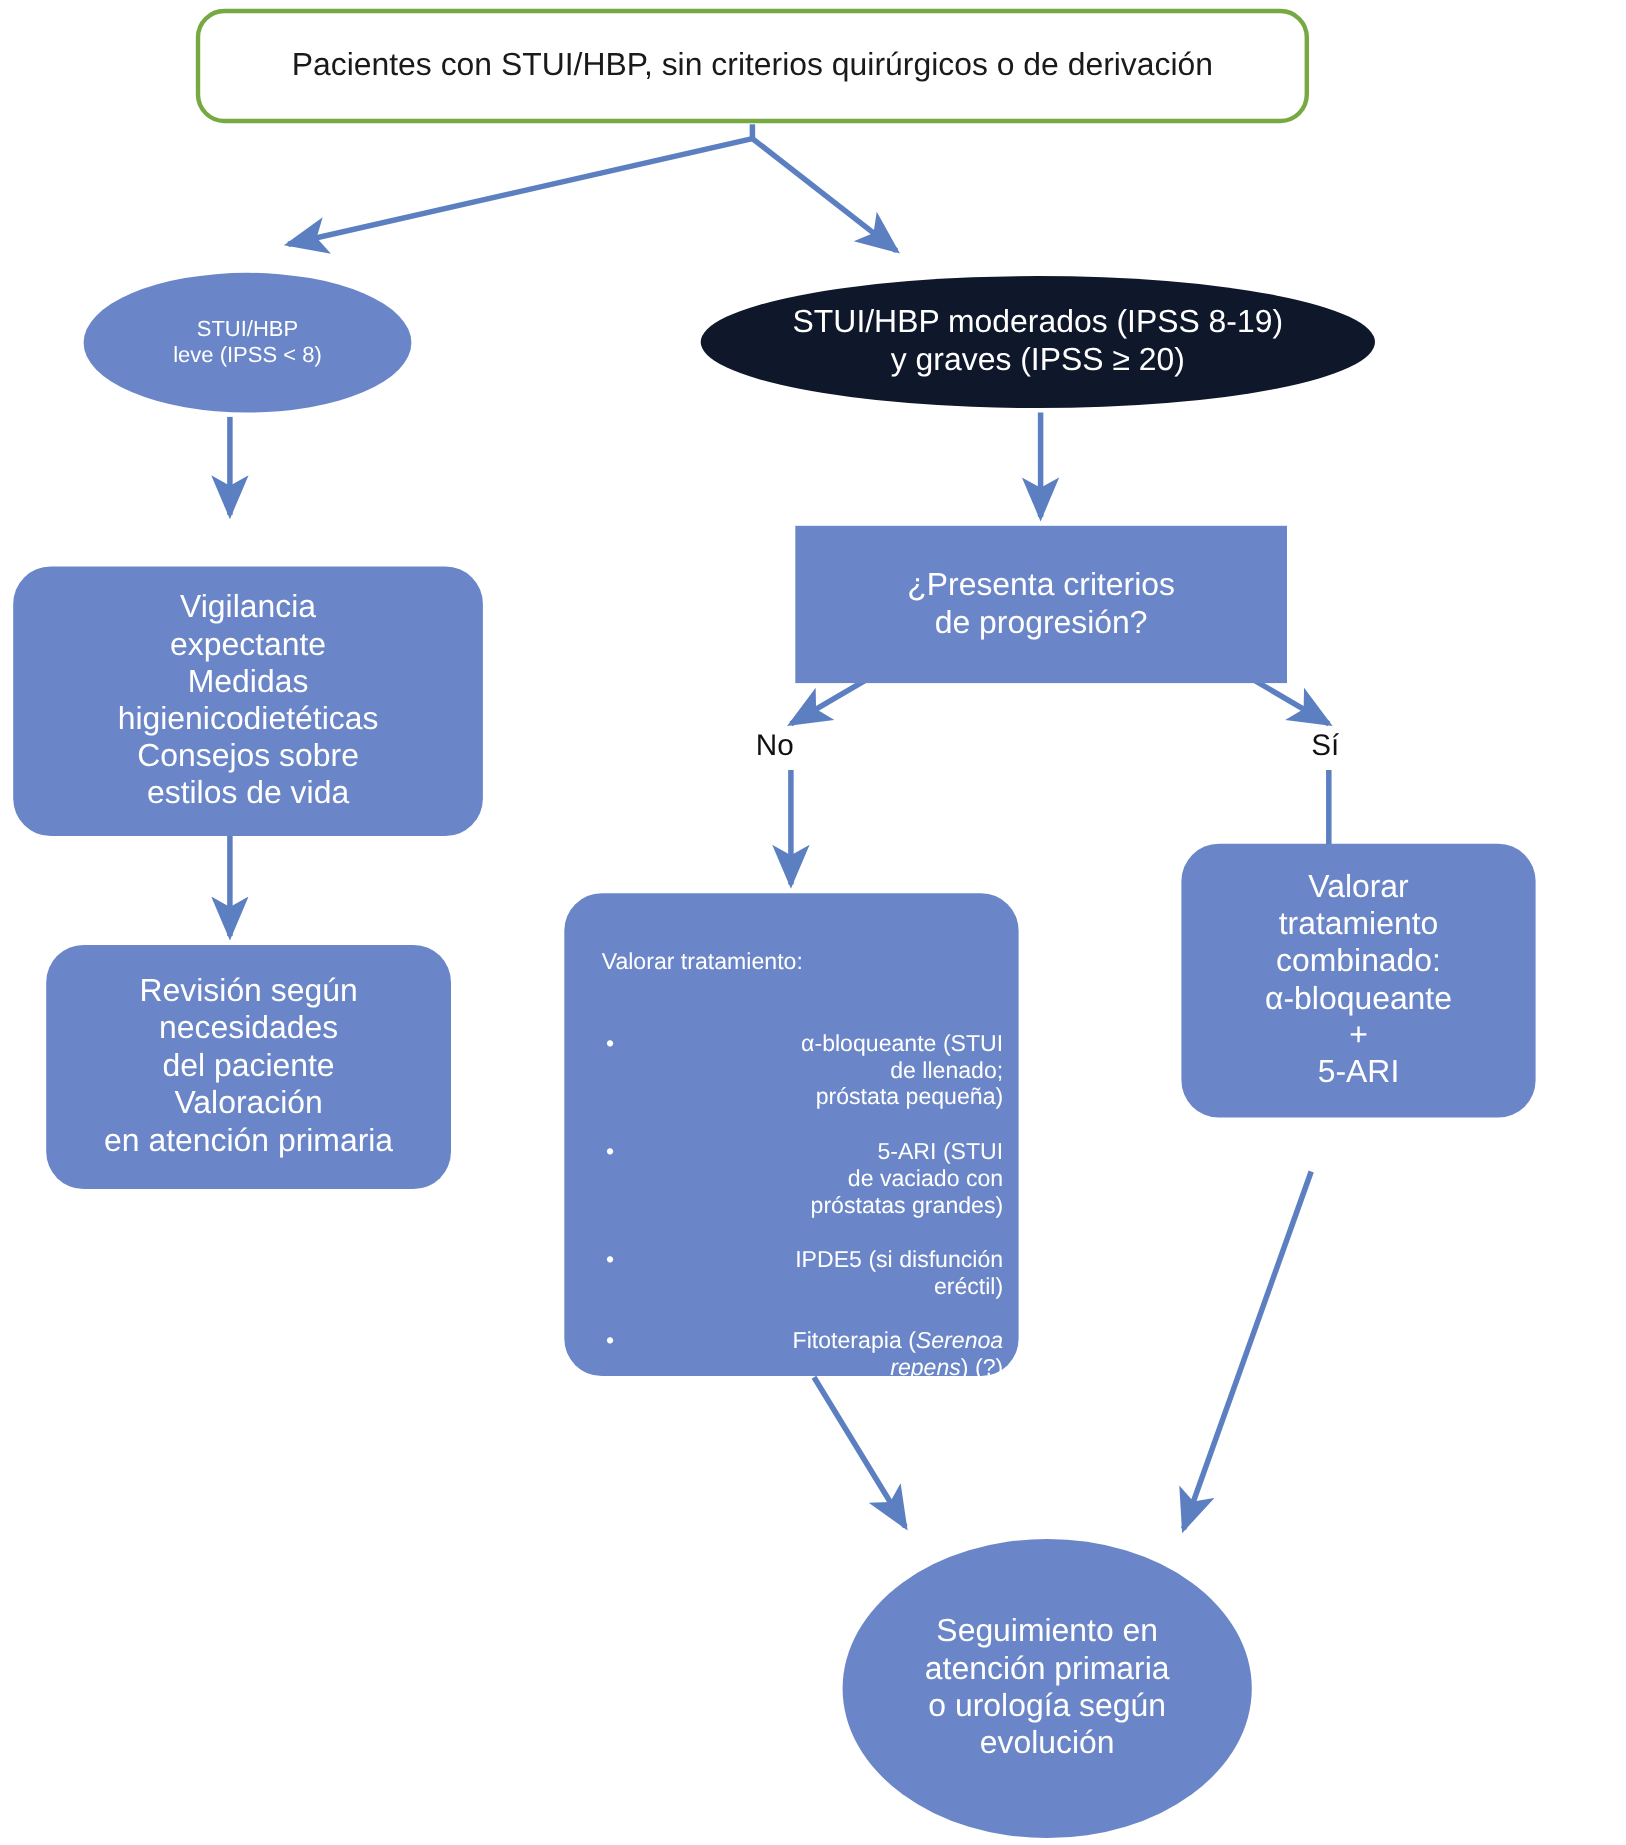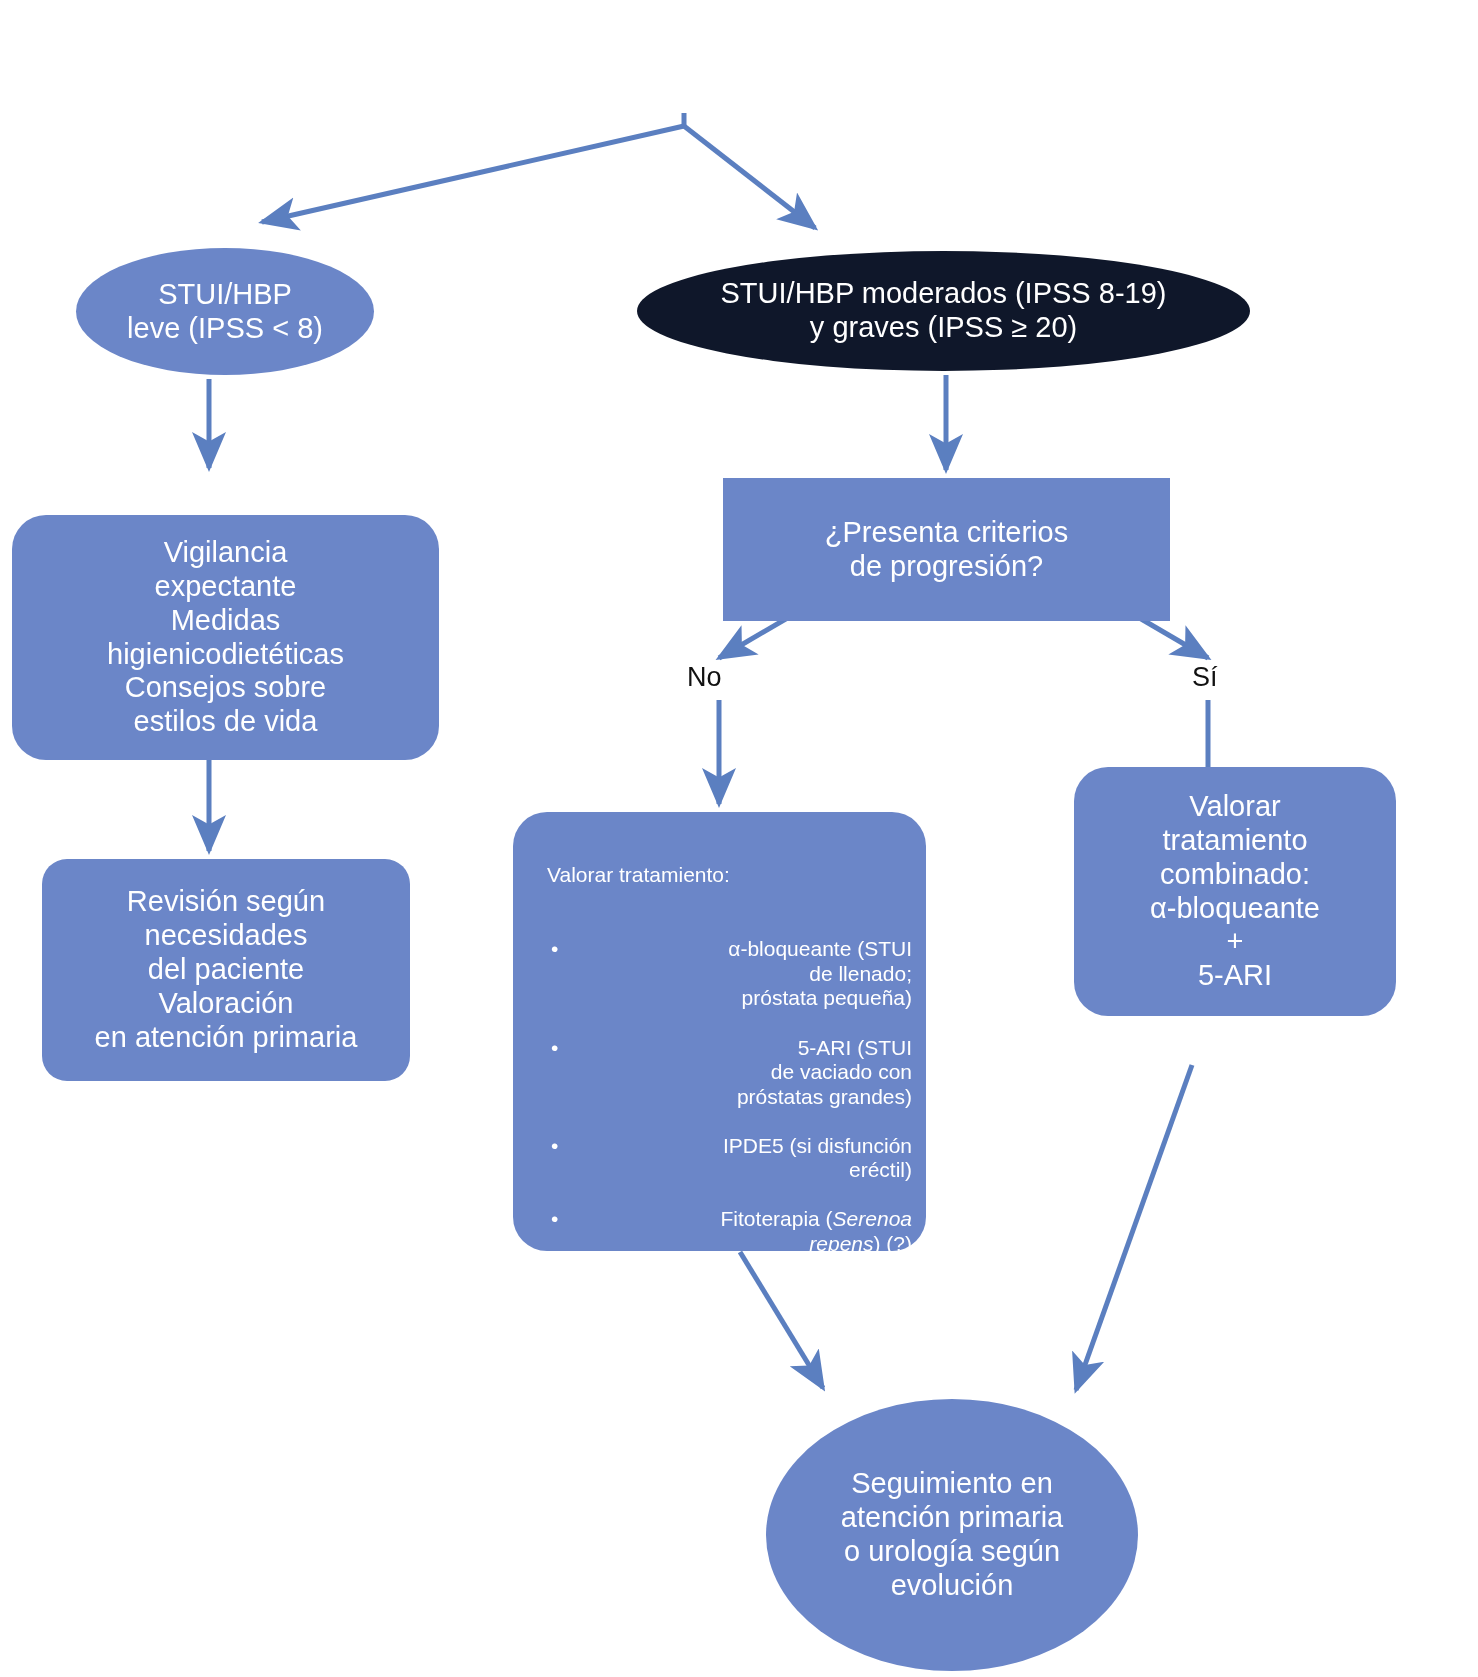--- a/index.html
+++ b/index.html
@@ -56,21 +56,21 @@
   
   .ellipse {
     border-radius: 50%;
   }
   #node-mild {
     left: 76px;
     top: 248px;
     width: 298px;
     height: 127px;
     background: #6B86C8;
-    font-size: 29px;
+    font-size: 20px;
   }
   #node-modsev {
     left: 637px;
     top: 251px;
     width: 613px;
     height: 120px;
     background: #0f172a;
     font-size: 29px;
   }
   #node-followup {
@@ -94,21 +94,20 @@
     height: 245px;
     font-size: 29px;
     margin-top: 39px;
   }
   #node-review {
     left: 42px;
     top: 859px;
     width: 368px;
     height: 222px;
     font-size: 29px;
-    border-radius: 25px;
   }
   #node-treat {
     left: 513px;
     top: 812px;
     width: 413px;
     height: 439px;
     font-size: 21px;
     border-radius: 34px;
     justify-content: flex-start;
     align-items: flex-start;
@@ -210,20 +209,23 @@
 
     <line x1="1095" y1="592" x2="1208" y2="658" stroke="#5B7FC0" stroke-width="5" marker-end="url(#arrow)"></line>
 
     <line x1="1208" y1="700" x2="1208" y2="807" stroke="#5B7FC0" stroke-width="5" marker-end="url(#arrow)"></line>
 
     <line x1="740" y1="1252" x2="823" y2="1388" stroke="#5B7FC0" stroke-width="5" marker-end="url(#arrow)"></line>
 
     <line x1="1192" y1="1065" x2="1076" y2="1390" stroke="#5B7FC0" stroke-width="5" marker-end="url(#arrow)"></line>
   </svg>
 
+  <div class="node" id="node-top">
+    <span class="txt">Pacientes con STUI/HBP, sin criterios quirúrgicos o de derivación</span>
+  </div>
 
   <div class="node ellipse" id="node-mild">
     <span class="txt">STUI/HBP
 leve (IPSS &lt; 8)</span>
   </div>
 
   <div class="node ellipse" id="node-modsev">
     <span class="txt">STUI/HBP moderados (IPSS 8-19)
 y graves (IPSS ≥ 20)</span>
   </div>

